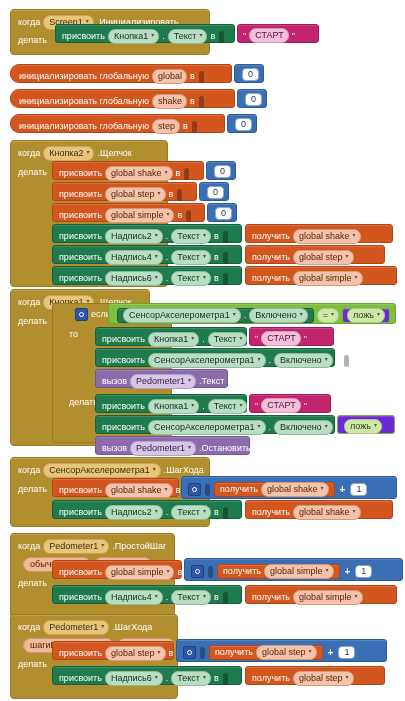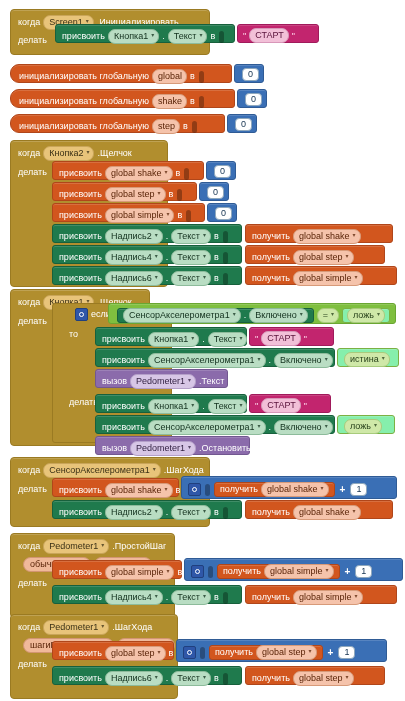--- a/index.html
+++ b/index.html
@@ -52,21 +52,21 @@
   .s-purple{background:#8b6bab;border:1px solid #725790;}
   .s-gold{background:#b18e2e;border:1px solid #9a7a22;}
 
   
   .val{position:absolute;box-sizing:border-box;border-radius:3px;
        box-shadow:inset 0 1px 0 rgba(255,255,255,.15);}
   .v-orange{background:#d2561e;border:1px solid #b0461a;}
   .v-blue{background:#3a6fb5;border:1px solid #2f5b95;}
   .v-pink{background:#c2256e;border:1px solid #a01a5b;}
   .v-lgreen{background:#7fbf3f;border:1px solid #6aa632;}
-  .v-lgreen2{background:#86efac;border:1px solid #7cb043;}
+  .v-lgreen2{background:#6d28d9;border:1px solid #7cb043;}
   .v-green{background:#1f7a4d;border:1px solid #17603c;}
 
   
   .socket{
     display:inline-block;width:5px;height:12px;border-radius:3px;
     background:rgba(0,0,0,.30);margin:0 1px;
   }
 
   
   .gear{
@@ -386,26 +386,20 @@
       </span>
       <span class="lbl">.</span>
       <span class="field f-green">
         <span>Включено</span>
         <span class="tri">▾</span>
       </span>
       <span class="lbl">в</span>
       <span class="socket"></span>
     </div>
   </div>
-  <div class="val v-lgreen2" style="left:337px;top:348px;width:62px;height:19px;">
-    <span class="field f-lgreen" style="position:absolute;left:6px;top:3px;">
-      <span>истина</span>
-      <span class="tri">▾</span>
-    </span>
-  </div>
 
   <div class="stmt s-purple" style="left:95px;top:369px;width:133px;height:19px;">
     <div class="row" style="position:absolute;left:6px;top:4px;">
       <span class="lbl">вызов</span>
       <span class="field f-purple">
         <span>Pedometer1</span>
         <span class="tri">▾</span>
       </span>
       <span class="lbl">.Текст</span>
     </div>

